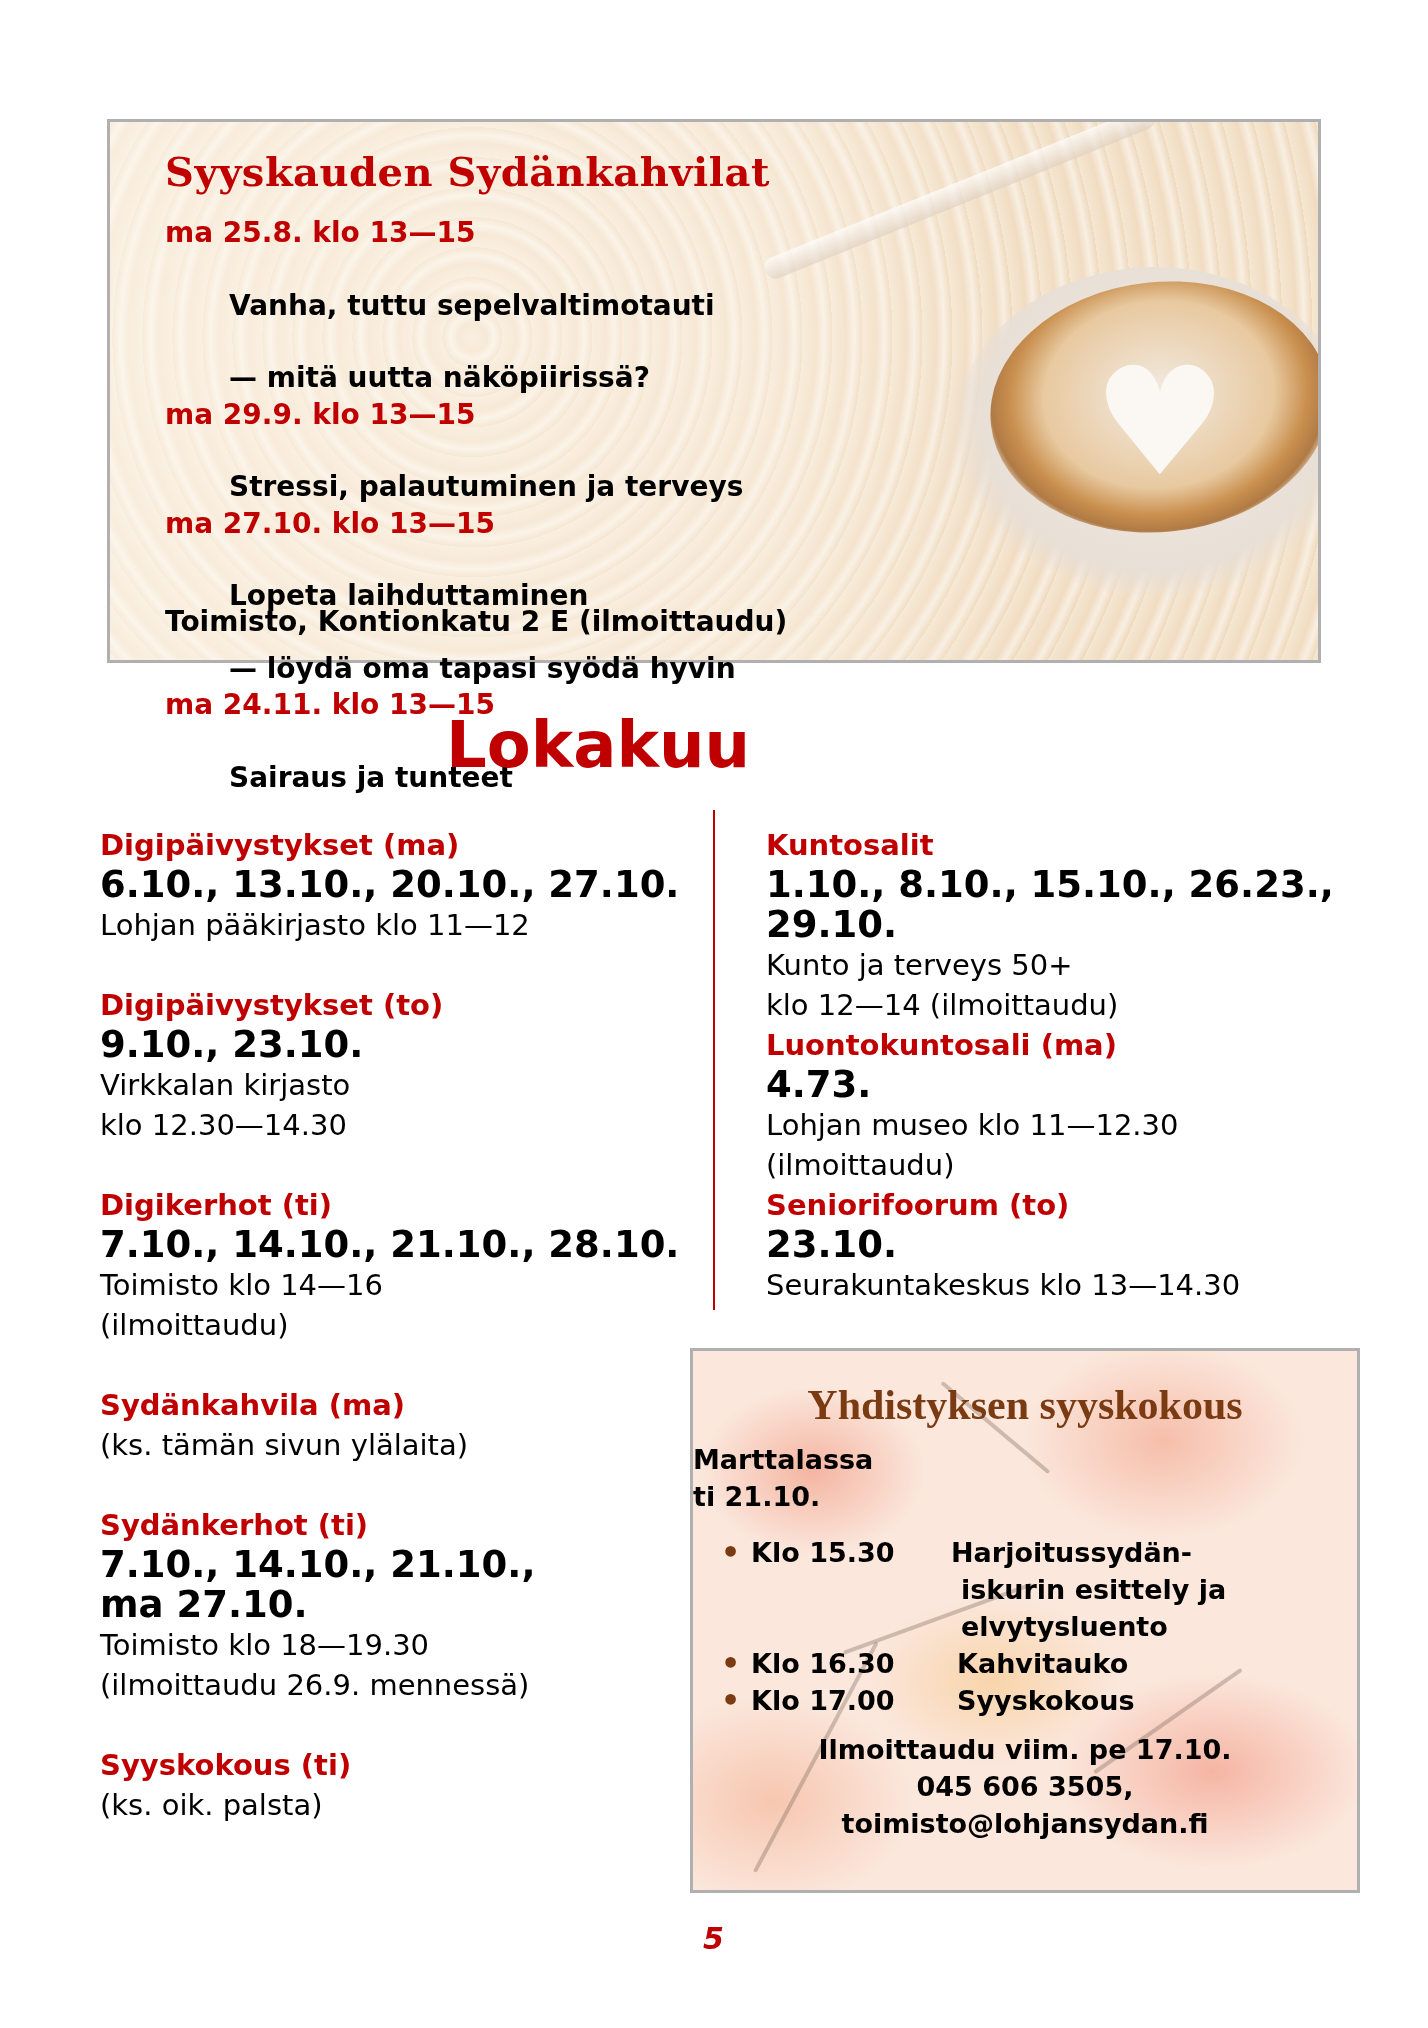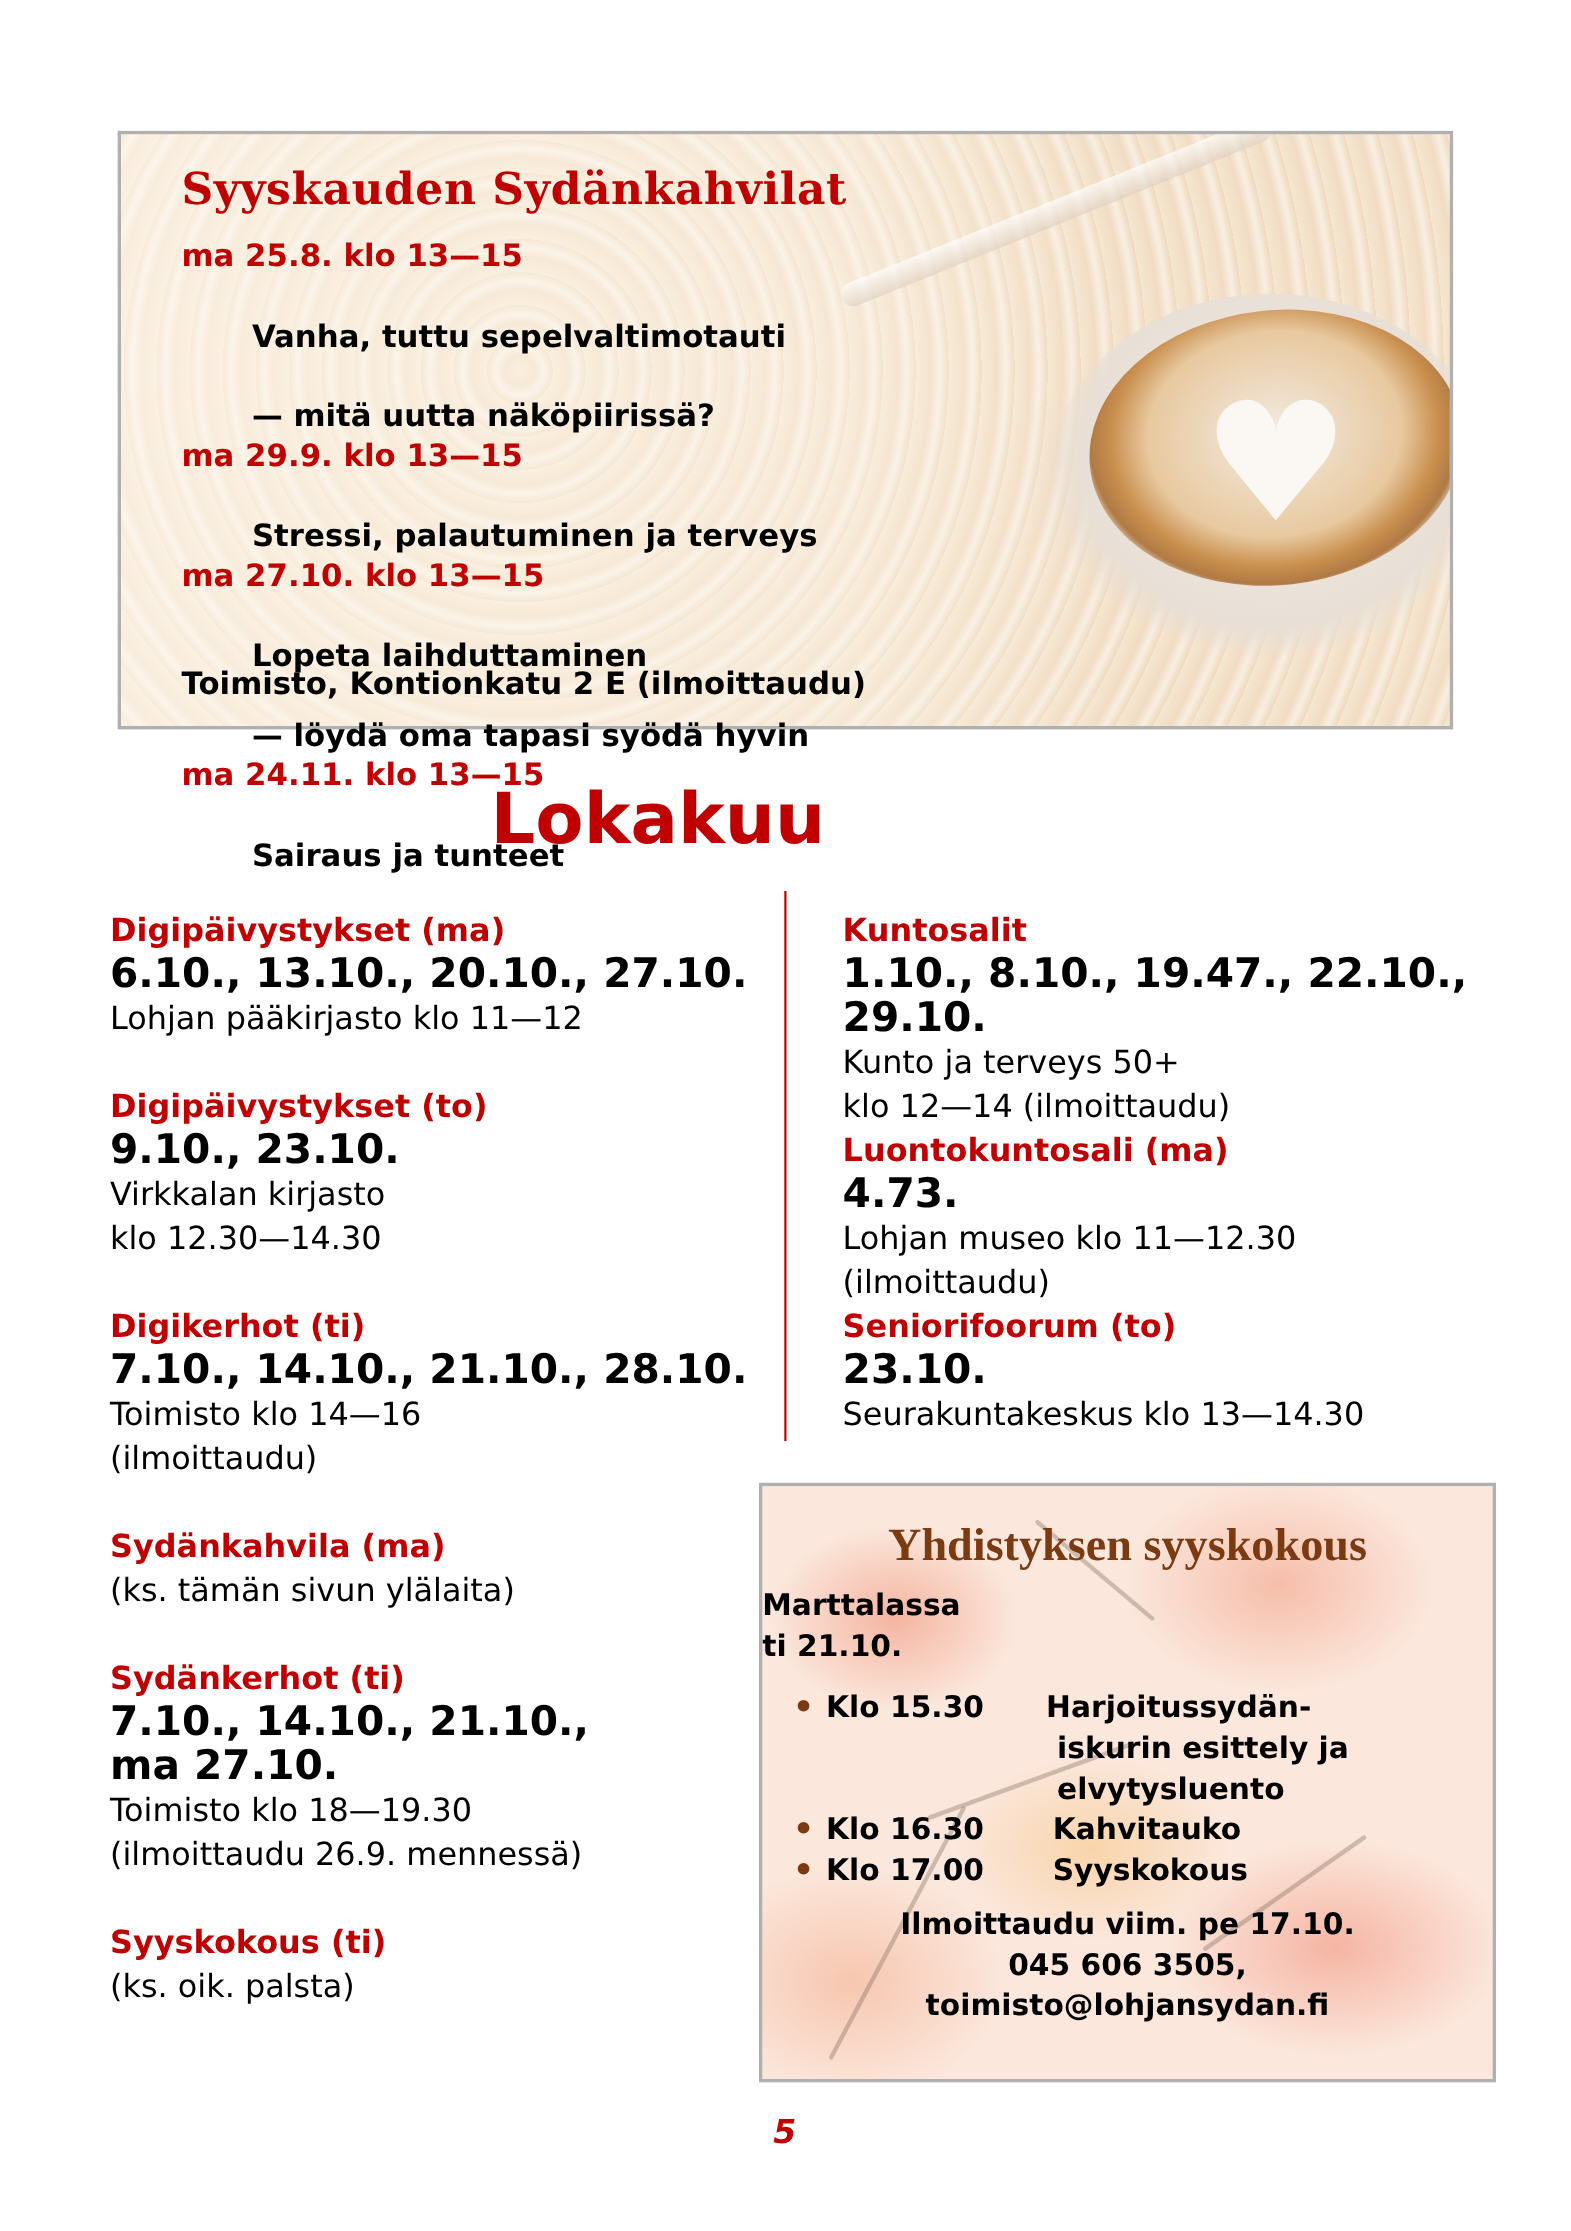--- a/index.html
+++ b/index.html
@@ -166,21 +166,21 @@
   </div>
   <div class="event">
     <div class="ev-head">Syyskokous (ti)</div>
     <div class="ev-desc">(ks. oik. palsta)</div>
   </div>
 </div>
 
 <div class="col col-right">
   <div class="event">
     <div class="ev-head">Kuntosalit</div>
-    <div class="ev-dates">1.10., 8.10., 19.47., 22.10.,</div>
+    <div class="ev-dates">1.10., 8.10., 15.10., 26.23.,</div>
     <div class="ev-dates">29.10.</div>
     <div class="ev-desc">Kunto ja terveys 50+</div>
     <div class="ev-desc">klo 12—14 (ilmoittaudu)</div>
   </div>
   <div class="event">
     <div class="ev-head">Luontokuntosali (ma)</div>
     <div class="ev-dates">4.73.</div>
     <div class="ev-desc">Lohjan museo klo 11—12.30</div>
     <div class="ev-desc">(ilmoittaudu)</div>
   </div>

